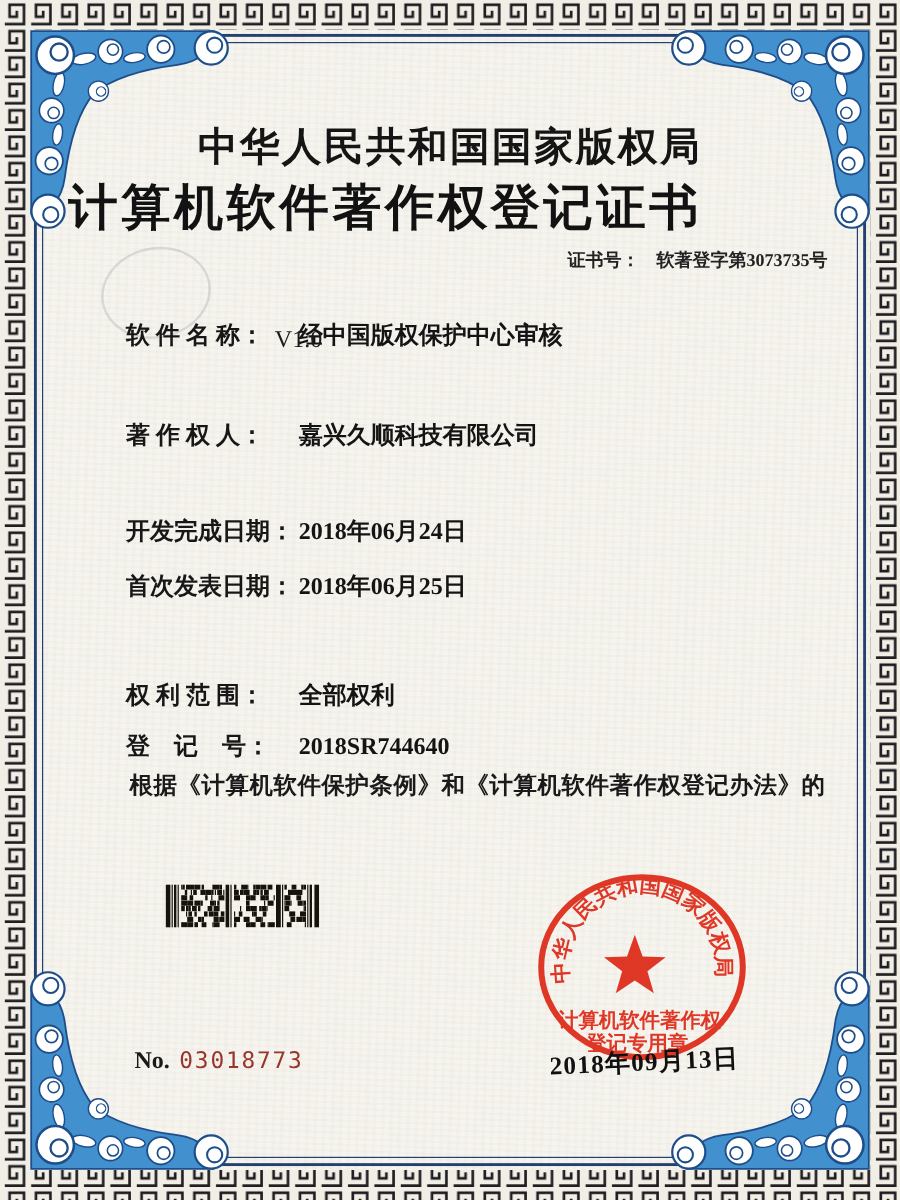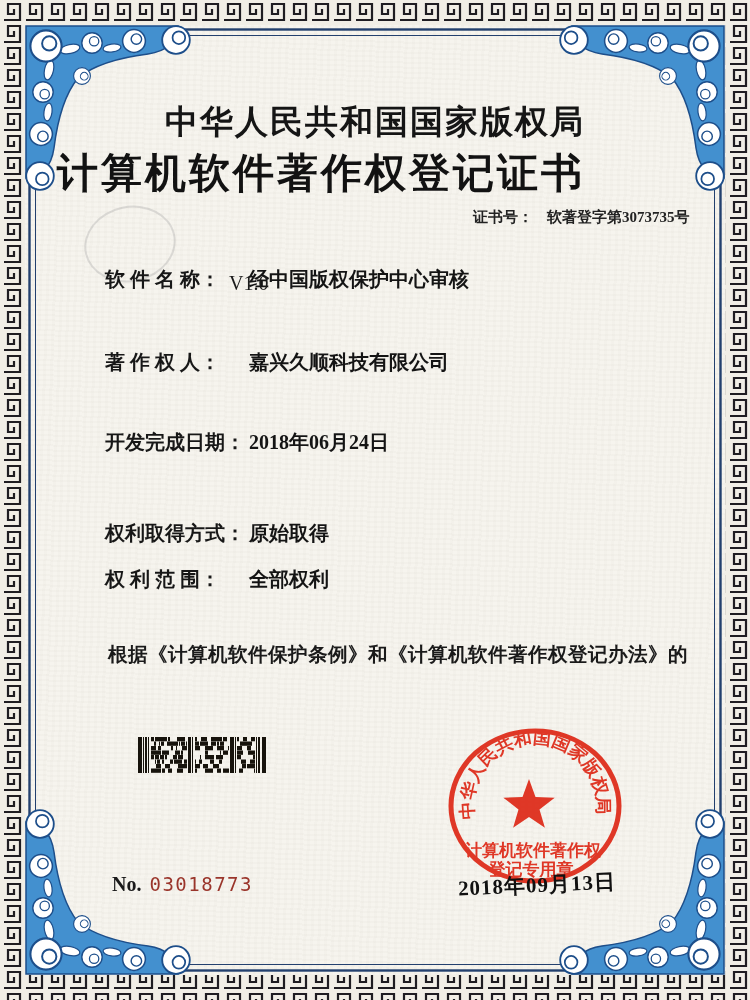--- a/index.html
+++ b/index.html
@@ -108,29 +108,32 @@
   <div class="fvalue2">V1.0</div>
 
   <div class="row" style="top:326px">
     <span class="flabel">著 作 权 人：</span><span class="fvalue">嘉兴久顺科技有限公司</span>
   </div>
 
   <div class="row" style="top:406px">
     <span class="flabel">开发完成日期：</span><span class="fvalue">2018年06月24日</span>
   </div>
 
-
-  <div class="row" style="top:497px">
-    <span class="flabel">权利取得方式：</span><span class="fvalue">原始取得</span>
-  </div>
+  <div class="row" style="top:452px">
+    <span class="flabel">首次发表日期：</span><span class="fvalue">2018年06月25日</span>
+  </div>
+
 
   <div class="row" style="top:543px">
     <span class="flabel">权 利 范 围：</span><span class="fvalue">全部权利</span>
   </div>
 
+  <div class="row" style="top:585px">
+    <span class="flabel">登　记　号：</span><span class="fvalue">2018SR744640</span>
+  </div>
 
   <div class="stmt first" style="top:641px">根据《计算机软件保护条例》和《计算机软件著作权登记办法》的</div>
 
   <svg id="barcode-svg" class="barcode" viewBox="0 0 128 36">
       <rect x="0" y="0" width="4" height="36" fill="#17130c"></rect>
       <rect x="5" y="0" width="1" height="36" fill="#17130c"></rect>
       <rect x="7" y="0" width="2" height="36" fill="#17130c"></rect>
       <rect x="10" y="0" width="1" height="36" fill="#17130c"></rect>
       <rect x="50" y="0" width="3" height="36" fill="#17130c"></rect>
       <rect x="54" y="0" width="1" height="36" fill="#17130c"></rect>

